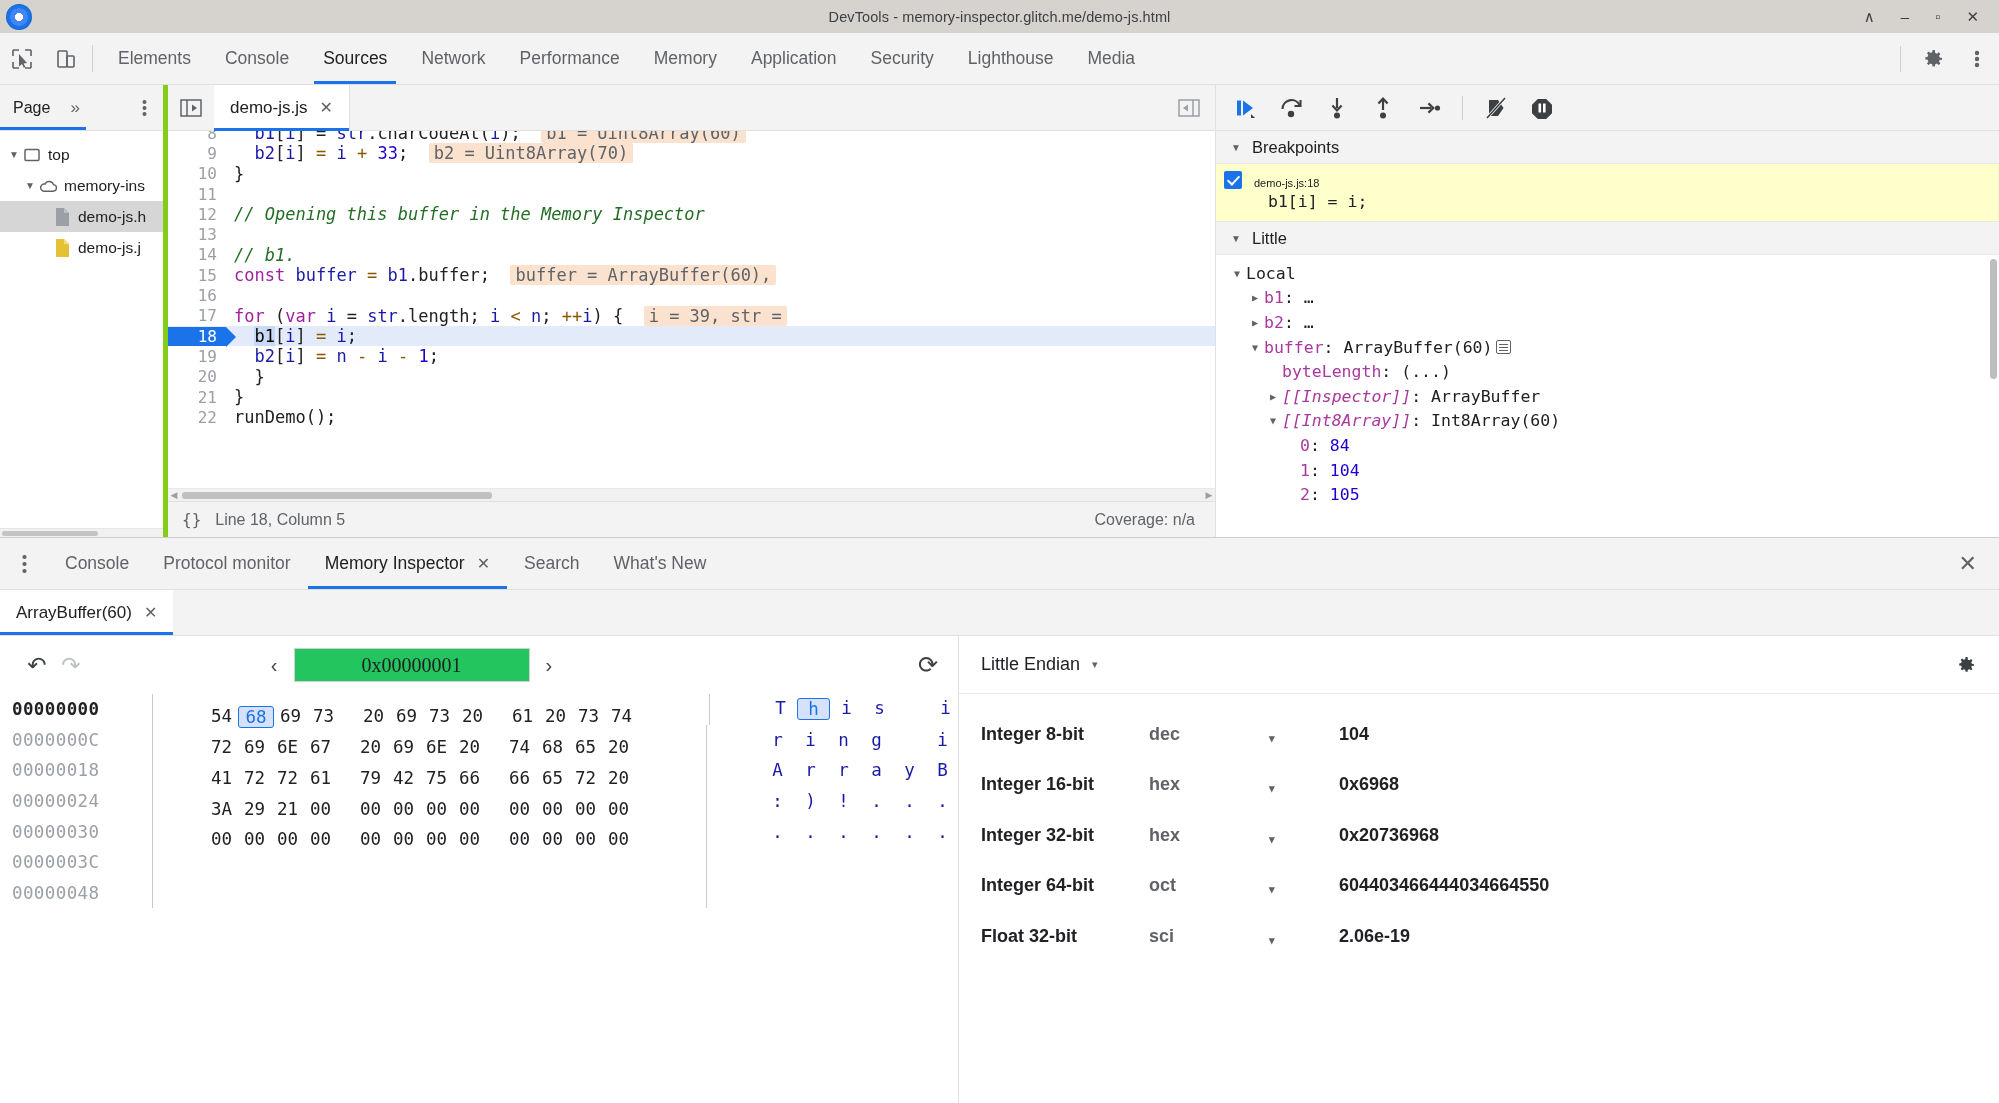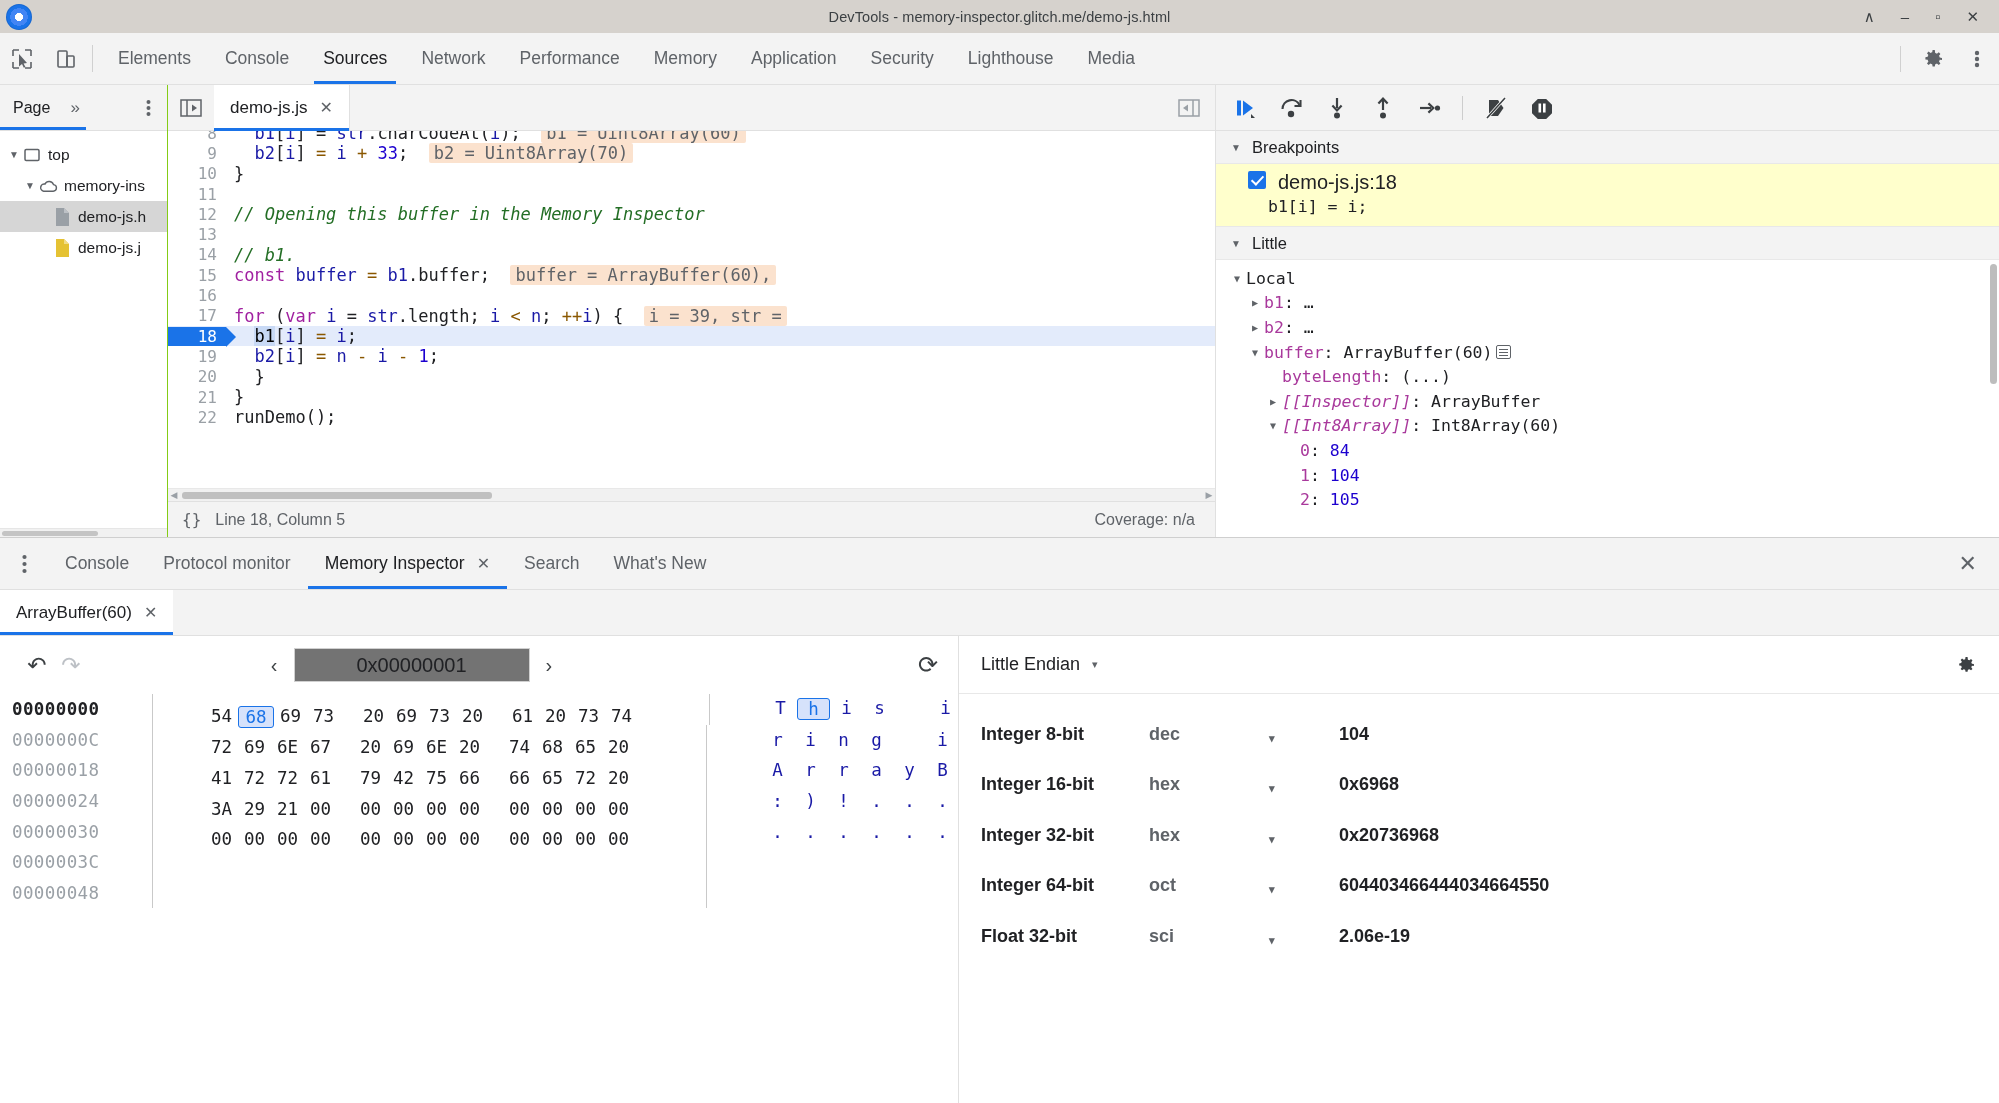--- a/index.html
+++ b/index.html
@@ -42,21 +42,21 @@
   .mtab.active::after {
     content: ""; position: absolute; left: 8px; right: 8px; bottom: 0; height: 3px; background: #1a73e8;
   }
   .tb-right { margin-left: auto; display: flex; align-items: center; }
   .tb-vsep { width: 1px; height: 26px; background: #d0d0d0; margin: 0 10px; align-self: center; }
 
   
   .upper { flex: 0 0 452px; display: flex; min-height: 0; background: #fff; }
 
   
-  .navigator { width: 168px; flex: 0 0 168px; border-right: 1px solid #84cc16;
+  .navigator { width: 168px; flex: 0 0 168px; border-right: 5px solid #84cc16;
     display: flex; flex-direction: column; background: #fff; }
   .nav-head { height: 46px; display: flex; align-items: center; position: relative;
     border-bottom: 1px solid #e0e0e0; background: #f3f3f3; }
   .nav-head .lbl { font-size: 16px; color: #202124; padding-left: 13px; }
   .nav-head .chev { font-size: 17px; color: #5f6368; padding-left: 20px; }
   .nav-head .dots { margin-left: auto; padding-right: 16px; color: #5f6368; }
   .nav-head::after { content:""; position:absolute; left:0; width:86px; bottom:0; height:3px; background:#1a73e8; }
   .tree { padding-top: 8px; font-size: 15.5px; color: #202124; }
   .tnode { display: flex; align-items: center; height: 31px; white-space: nowrap; overflow: hidden; }
   .tnode.sel { background: #d6d6d6; }
@@ -109,21 +109,21 @@
 
   
   .debugger { width: 783px; flex: 0 0 783px; display: flex; flex-direction: column; background: #fff; }
   .dbg-toolbar { height: 46px; background: #f3f3f3; border-bottom: 1px solid #e0e0e0;
     display: flex; align-items: center; gap: 20px; padding-left: 16px; }
   .dbg-toolbar .sep { width: 1px; height: 24px; background: #cdcdcd; }
   .sect-head { height: 33px; background: #f3f3f3; border-bottom: 1px solid #e8e8e8;
     display: flex; align-items: center; gap: 8px; padding-left: 12px; font-size: 16.5px; color: #202124; }
   .sect-head .tri { font-size: 10px; color: #5f6368; width: auto; }
   .bp-row { background: #ffffcc; padding: 7px 0 10px 0; border-bottom: 1px solid #e8e8e8; }
-  .bp-line1 { display: flex; align-items: flex-start; gap: 12px; padding-left: 32px; font-size: 20px; color: #202124; }
+  .bp-line1 { display: flex; align-items: flex-end; gap: 12px; padding-left: 8px; font-size: 11px; color: #202124; }
   .cbx { width: 18px; height: 18px; background: #1a73e8; border-radius: 2px; position: relative; flex: 0 0 18px; }
   .cbx::after { content: ""; position: absolute; left: 5.5px; top: 2px; width: 5px; height: 10px;
     border: solid #fff; border-width: 0 2.4px 2.4px 0; transform: rotate(43deg); }
   .bp-line2 { padding-left: 52px; font-family: "DejaVu Sans Mono", monospace; font-size: 16.5px; color: #202124; margin-top: 3px; }
   .scope-list { font-family: "DejaVu Sans Mono", monospace; font-size: 16.5px; padding-top: 6px;
     flex: 1 1 auto; overflow: hidden; position: relative; }
   .srow { display: flex; align-items: center; height: 24.6px; white-space: pre; }
   .srow .tri2 { width: 18px; flex: 0 0 18px; font-size: 10px; color: #5f6368; text-align: center; }
   .s-name { color: #a9399c; }
   .s-name.plainname { color: #202124; }
@@ -152,23 +152,23 @@
   .mitab::after { content:""; position:absolute; left:0; right:0; bottom:0; height:3px; background:#1a73e8; }
   .mitab .x { font-size: 16px; color: #5f6368; }
 
   .mi-body { flex: 1 1 auto; display: flex; min-height: 0; }
   .mi-left { flex: 1 1 auto; display: flex; flex-direction: column; min-width: 0; border-right: 1px solid #e0e0e0; }
   .mi-toolbar { height: 58px; display: flex; align-items: center; padding: 0 20px; gap: 0; }
   .mi-undo, .mi-redo { font-size: 23px; color: #3c4043; width: 34px; text-align: center; }
   .mi-redo { color: #bdc1c6; }
   .addr-wrap { margin: 0 auto; display: flex; align-items: center; gap: 16px; }
   .addr-arrow { font-size: 20px; color: #3c4043; }
-  .addr-input { width: 236px; height: 34px; border: 1px solid #d0d0d0; background: #737373;
+  .addr-input { width: 236px; height: 34px; border: 1px solid #d0d0d0; background: #22c55e;
     display: flex; align-items: center; justify-content: center;
-    font-family: Liberation Sans, sans-serif; font-size: 20px; color: #202124; }
+    font-family: Liberation Serif, serif; font-size: 20px; color: #202124; }
   .mi-refresh { margin-left: auto; font-size: 24px; color: #3c4043; }
 
   .hexwrap { flex: 1 1 auto; display: flex; padding-left: 12px; font-family: "DejaVu Sans Mono", monospace;
     font-size: 17.5px; overflow: hidden; }
   .hex-rows { display: flex; flex-direction: column; }
   .hexrow { display: flex; align-items: center; height: 30.6px; white-space: pre; gap: 40px; }
   .hx-addr { width: 100px; flex: 0 0 100px; color: #9aa0a6; letter-spacing: .4px; }
   .hexrow.first .hx-addr { color: #202124; font-weight: bold; }
   .hx-div { width: 1px; background: #c9c9c9; align-self: stretch; margin: 0 12px 0 0; }
   .hx-bytes { display: flex; }

